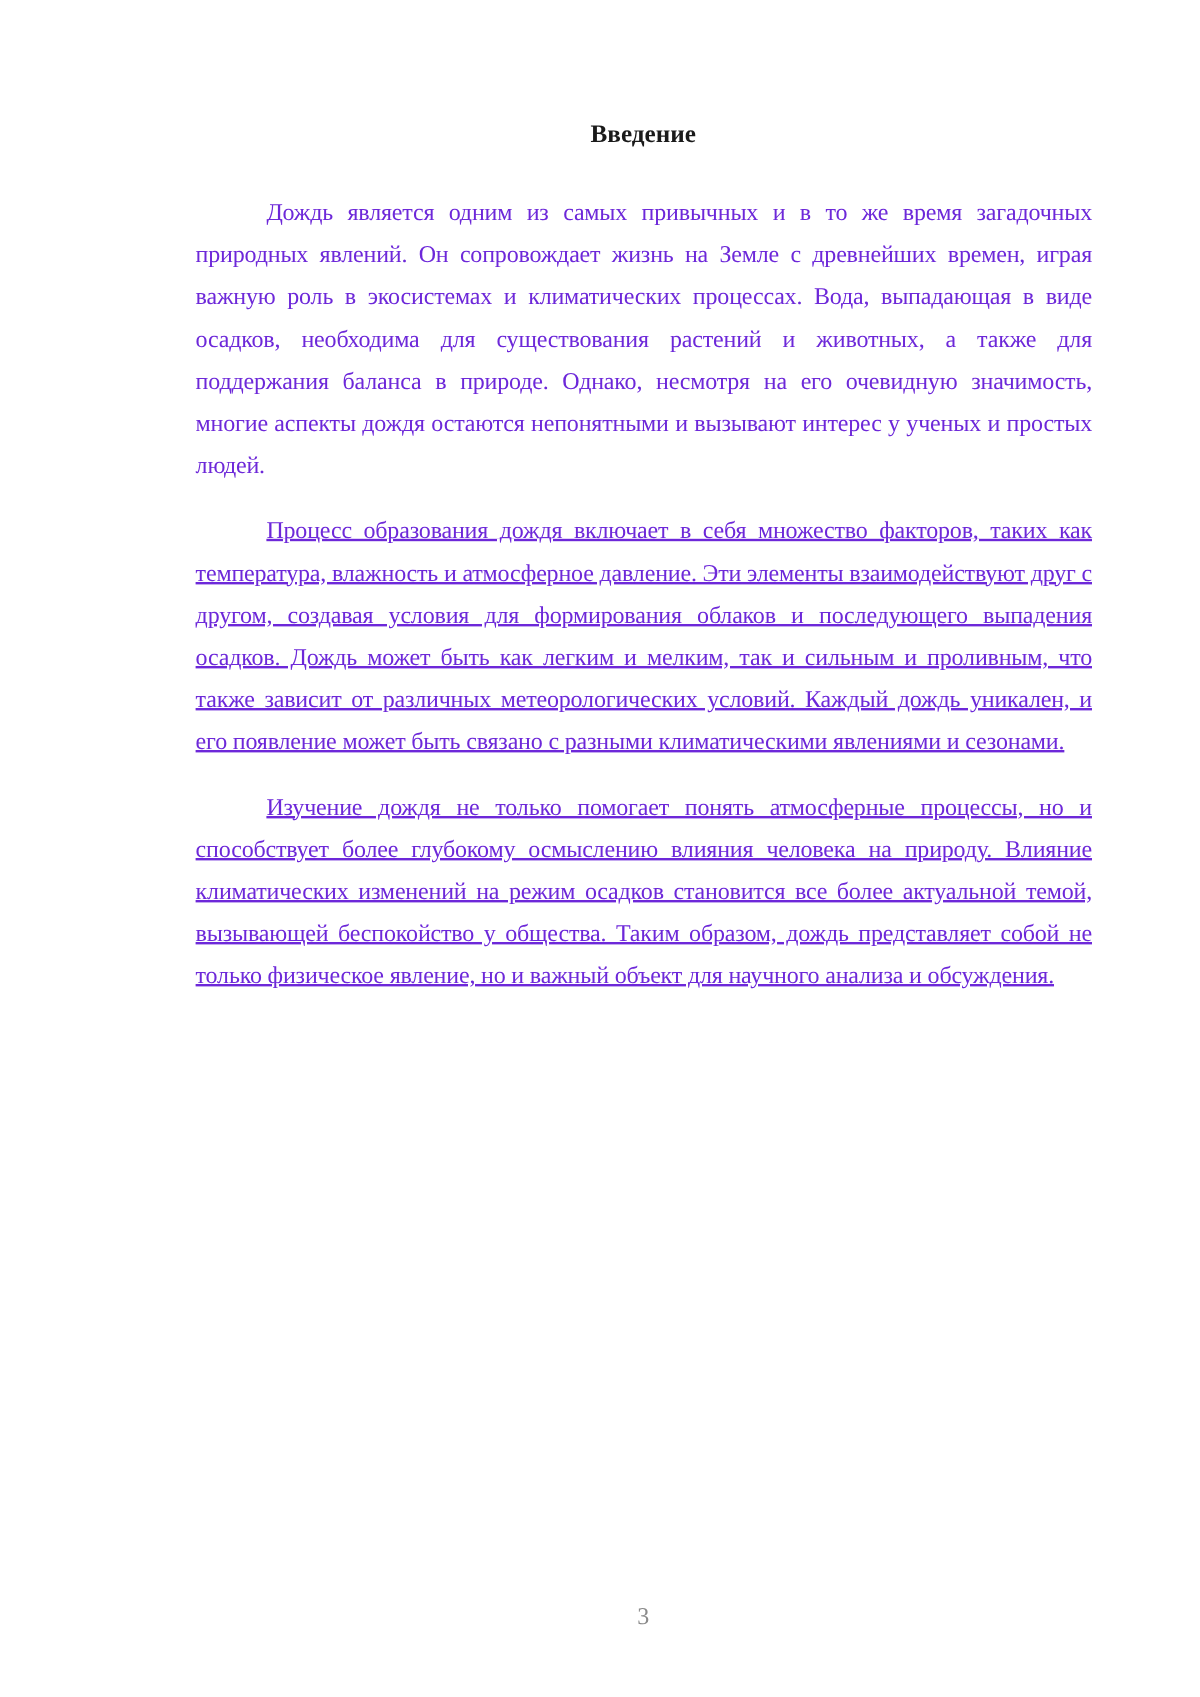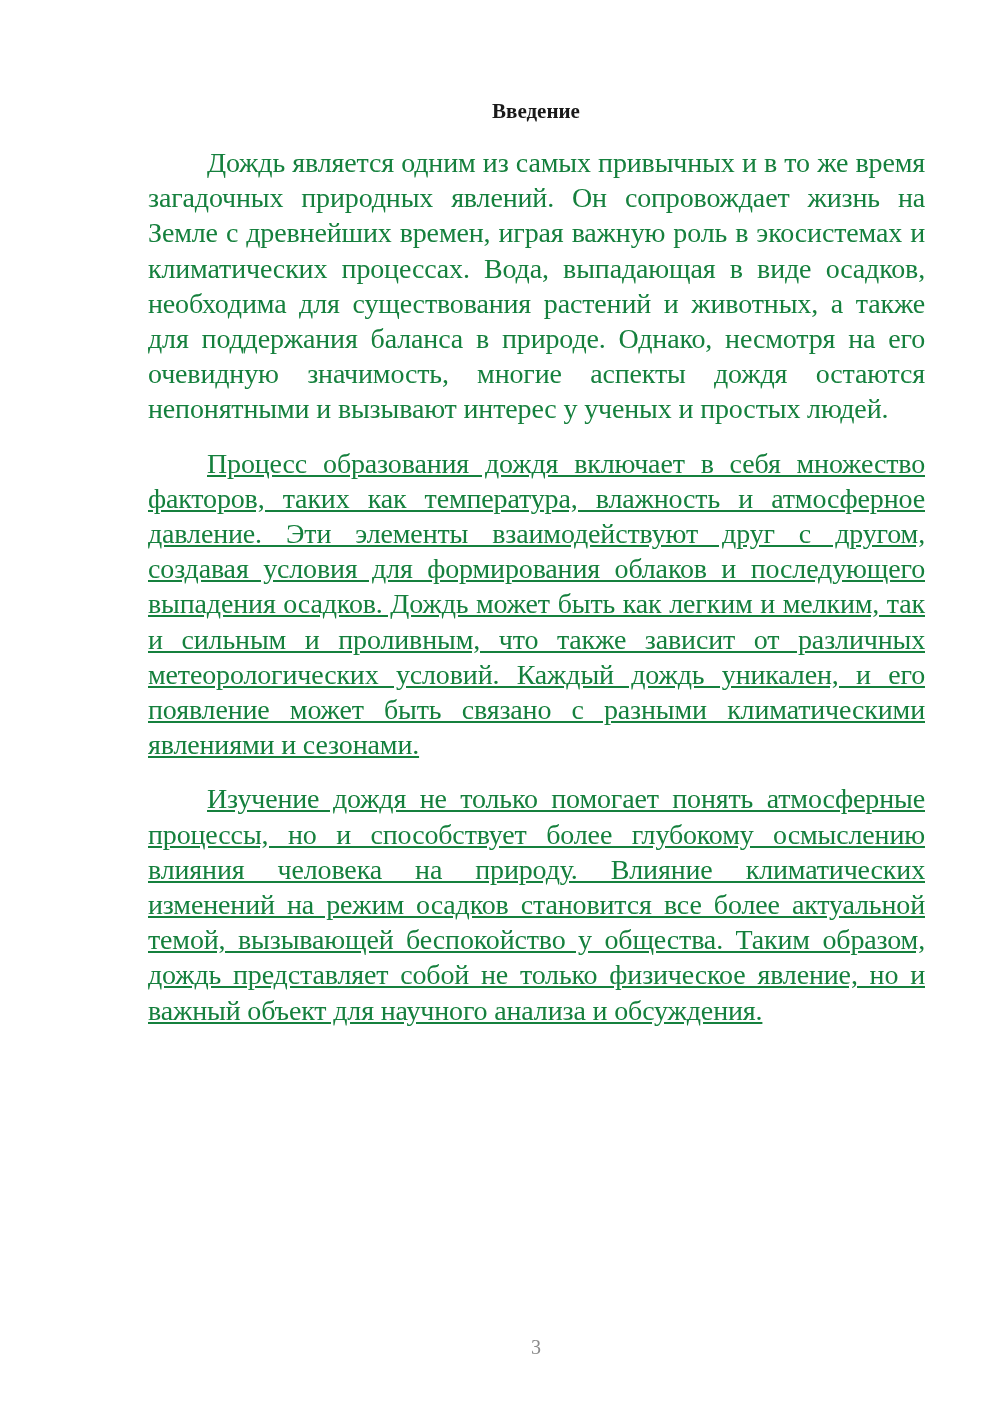--- a/index.html
+++ b/index.html
@@ -34,27 +34,27 @@
     line-height: 30px;
     color: #1a1a1a;
   }
   .body-text {
     position: absolute;
     left: 145px;
     width: 783px;
     top: 142px;
   }
   .para {
-    margin: 3px;
+    margin: 18px;
     text-align: justify;
     text-indent: 59px;
-    font-size: 28px;
+    font-size: 20px;
     line-height: 35.2px;
     letter-spacing: -0.15px;
-    color: #15803d;
+    color: #6d28d9;
   }
   .para + .para {
     margin-top: 19px;
     text-decoration: underline;
   }
   .page-number {
     position: absolute;
     left: 0;
     width: 1072px;
     top: 1333px;

